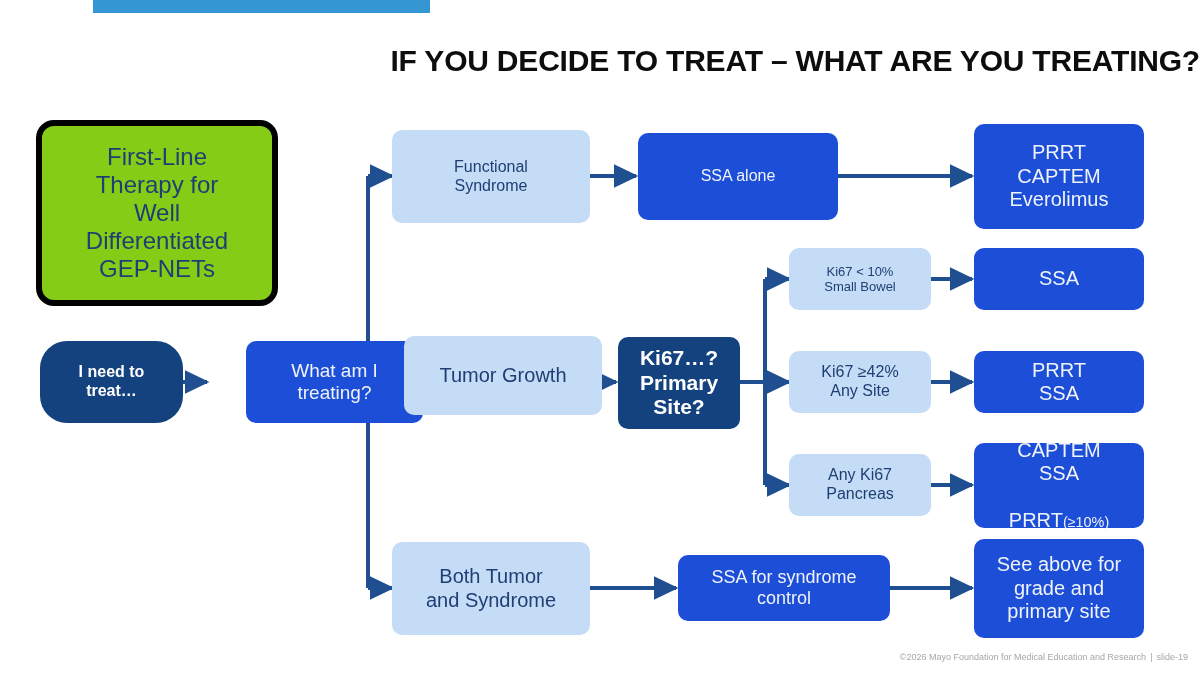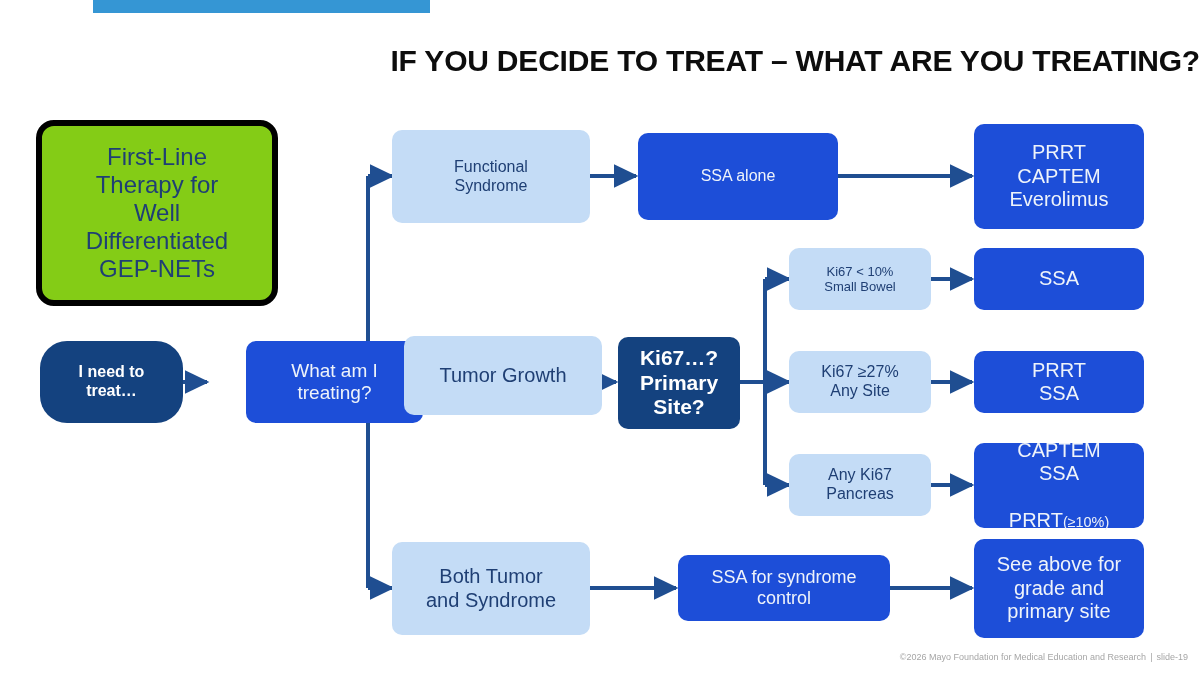--- a/index.html
+++ b/index.html
@@ -159,21 +159,21 @@
   <div class="node lightblue" style="left:789px;top:248px;width:142px;height:62px;font-size:13px;">
     <span class="txt">Ki67 &lt; 10%
 Small Bowel</span>
   </div>
 
   <div class="node slate" style="left:974px;top:248px;width:170px;height:62px;font-size:20px;">
     <span class="txt">SSA</span>
   </div>
 
   <div class="node lightblue" style="left:789px;top:351px;width:142px;height:62px;font-size:16px;">
-    <span class="txt">Ki67 ≥27%
+    <span class="txt">Ki67 ≥42%
 Any Site</span>
   </div>
 
   <div class="node slate" style="left:974px;top:351px;width:170px;height:62px;font-size:20px;">
     <span class="txt">PRRT
 SSA</span>
   </div>
 
   <div class="node lightblue" style="left:789px;top:454px;width:142px;height:62px;font-size:16px;">
     <span class="txt">Any Ki67

